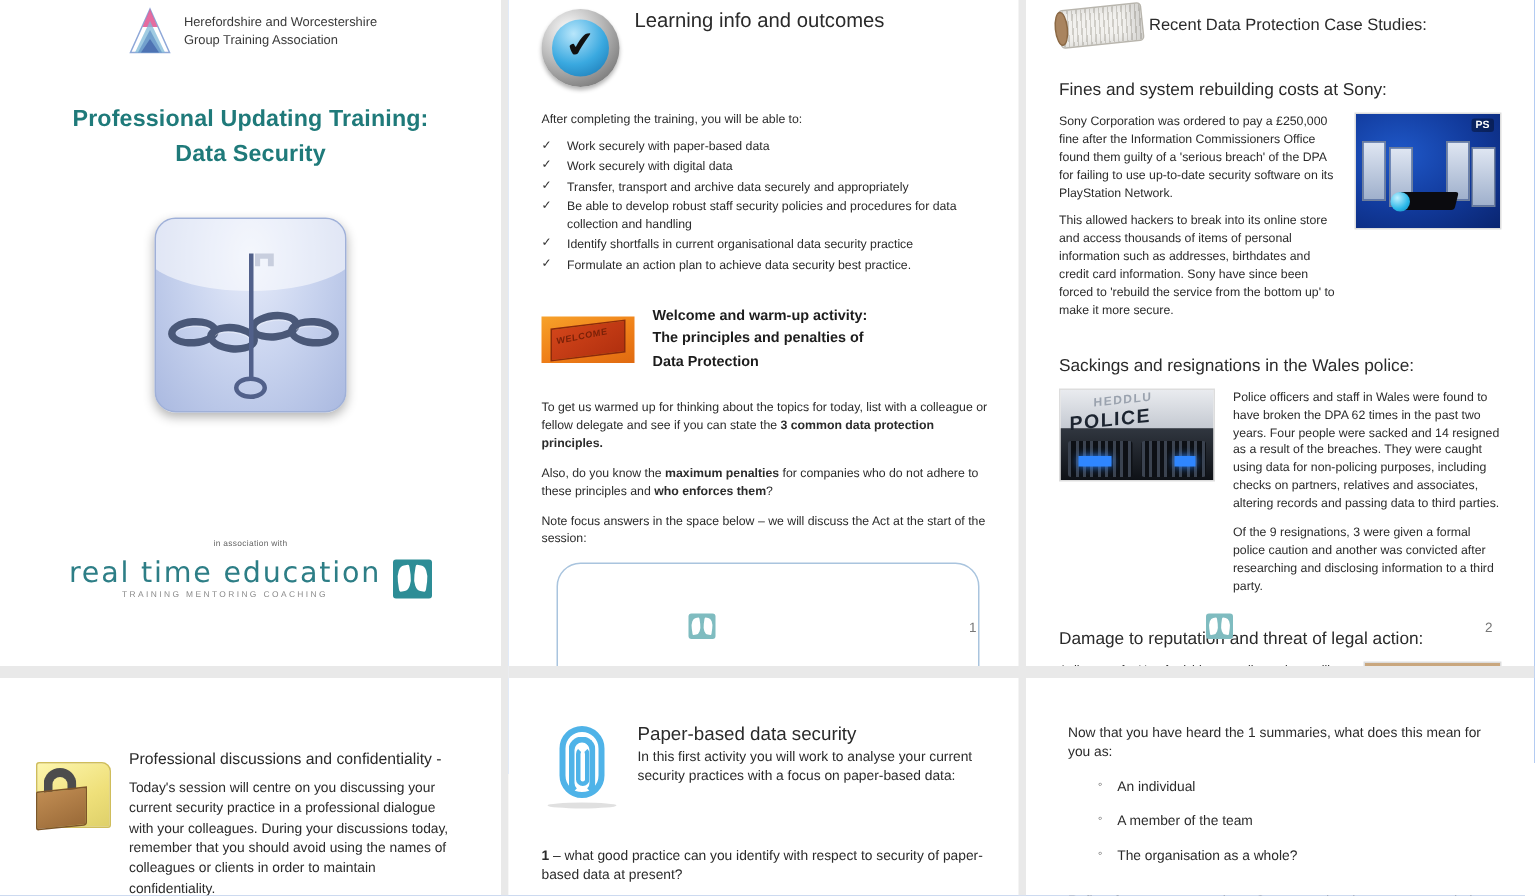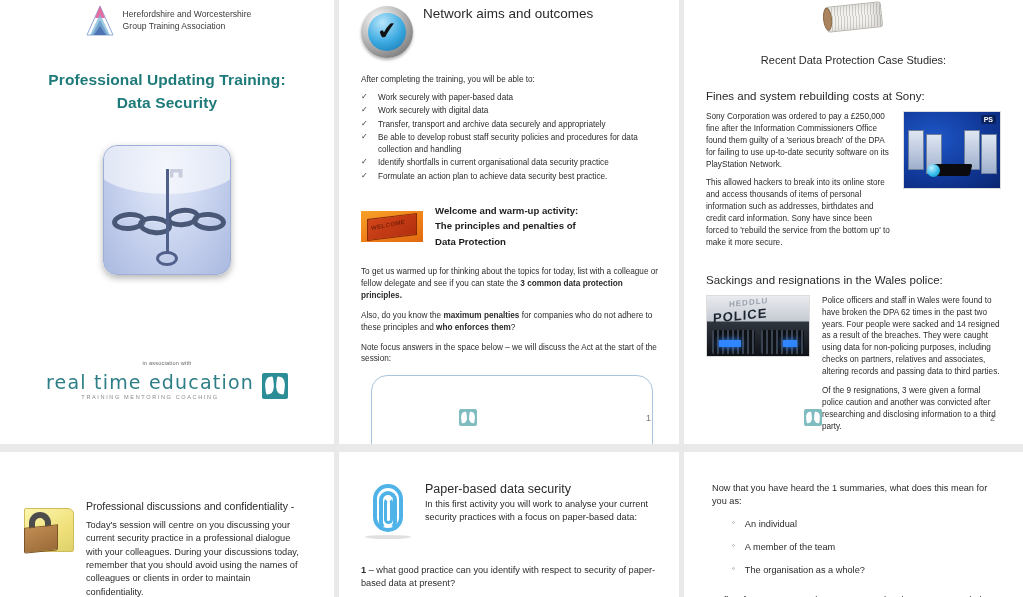--- a/index.html
+++ b/index.html
@@ -124,21 +124,21 @@
   .notebox {
     margin: 10px 8px 0 10px; height: 128px; border: 1px solid #a9c4de;
     border-radius: 16px; background: #fff;
   }
   .foot { position:absolute; left:0; right:0; bottom: 18px; display:flex; align-items:center; }
   .foot .lf { margin-left: 120px; }
   .foot .pn { position:absolute; right: 28px; font-size: 9px; color:#777; }
 
   
   .p3 { padding: 4px 22px 0 22px; }
-  .news-row { display:flex; align-items:center; gap: 24px; flex-direction: column; }
+  .news-row { display:flex; align-items:center; gap: 4px; }
   .newspaper {
     flex:0 0 auto; width: 56px; height: 26px; position: relative; transform: rotate(-6deg);
   }
   .newspaper .roll {
     position:absolute; inset:0;
     background: repeating-linear-gradient(92deg,#f2f1ee 0 2px,#cfcdc7 2px 3px);
     border:1px solid #b8b5ad; border-radius: 3px;
     box-shadow: inset -6px 0 8px rgba(0,0,0,.12);
   }
   .newspaper .end {
@@ -277,21 +277,21 @@
     </div>
   </div>
 
   <div class="page row1">
     <div class="inner p2">
       <div class="hdr-row">
         <div class="check-icon">
             <div class="inner-c"></div>
           </div>
         <div>
-          <div class="t-head">Network aims and outcomes</div>
+          <div class="t-head">Learning info and outcomes</div>
         </div>
       </div>
 
       <div class="t-body" style="margin-top:16px;">After completing the training, you will be able to:</div>
 
       <ul class="aims-list">
         <li>
             <span class="tick">✓</span>
             <span class="t-body">Work securely with paper-based data</span>
           </li>

